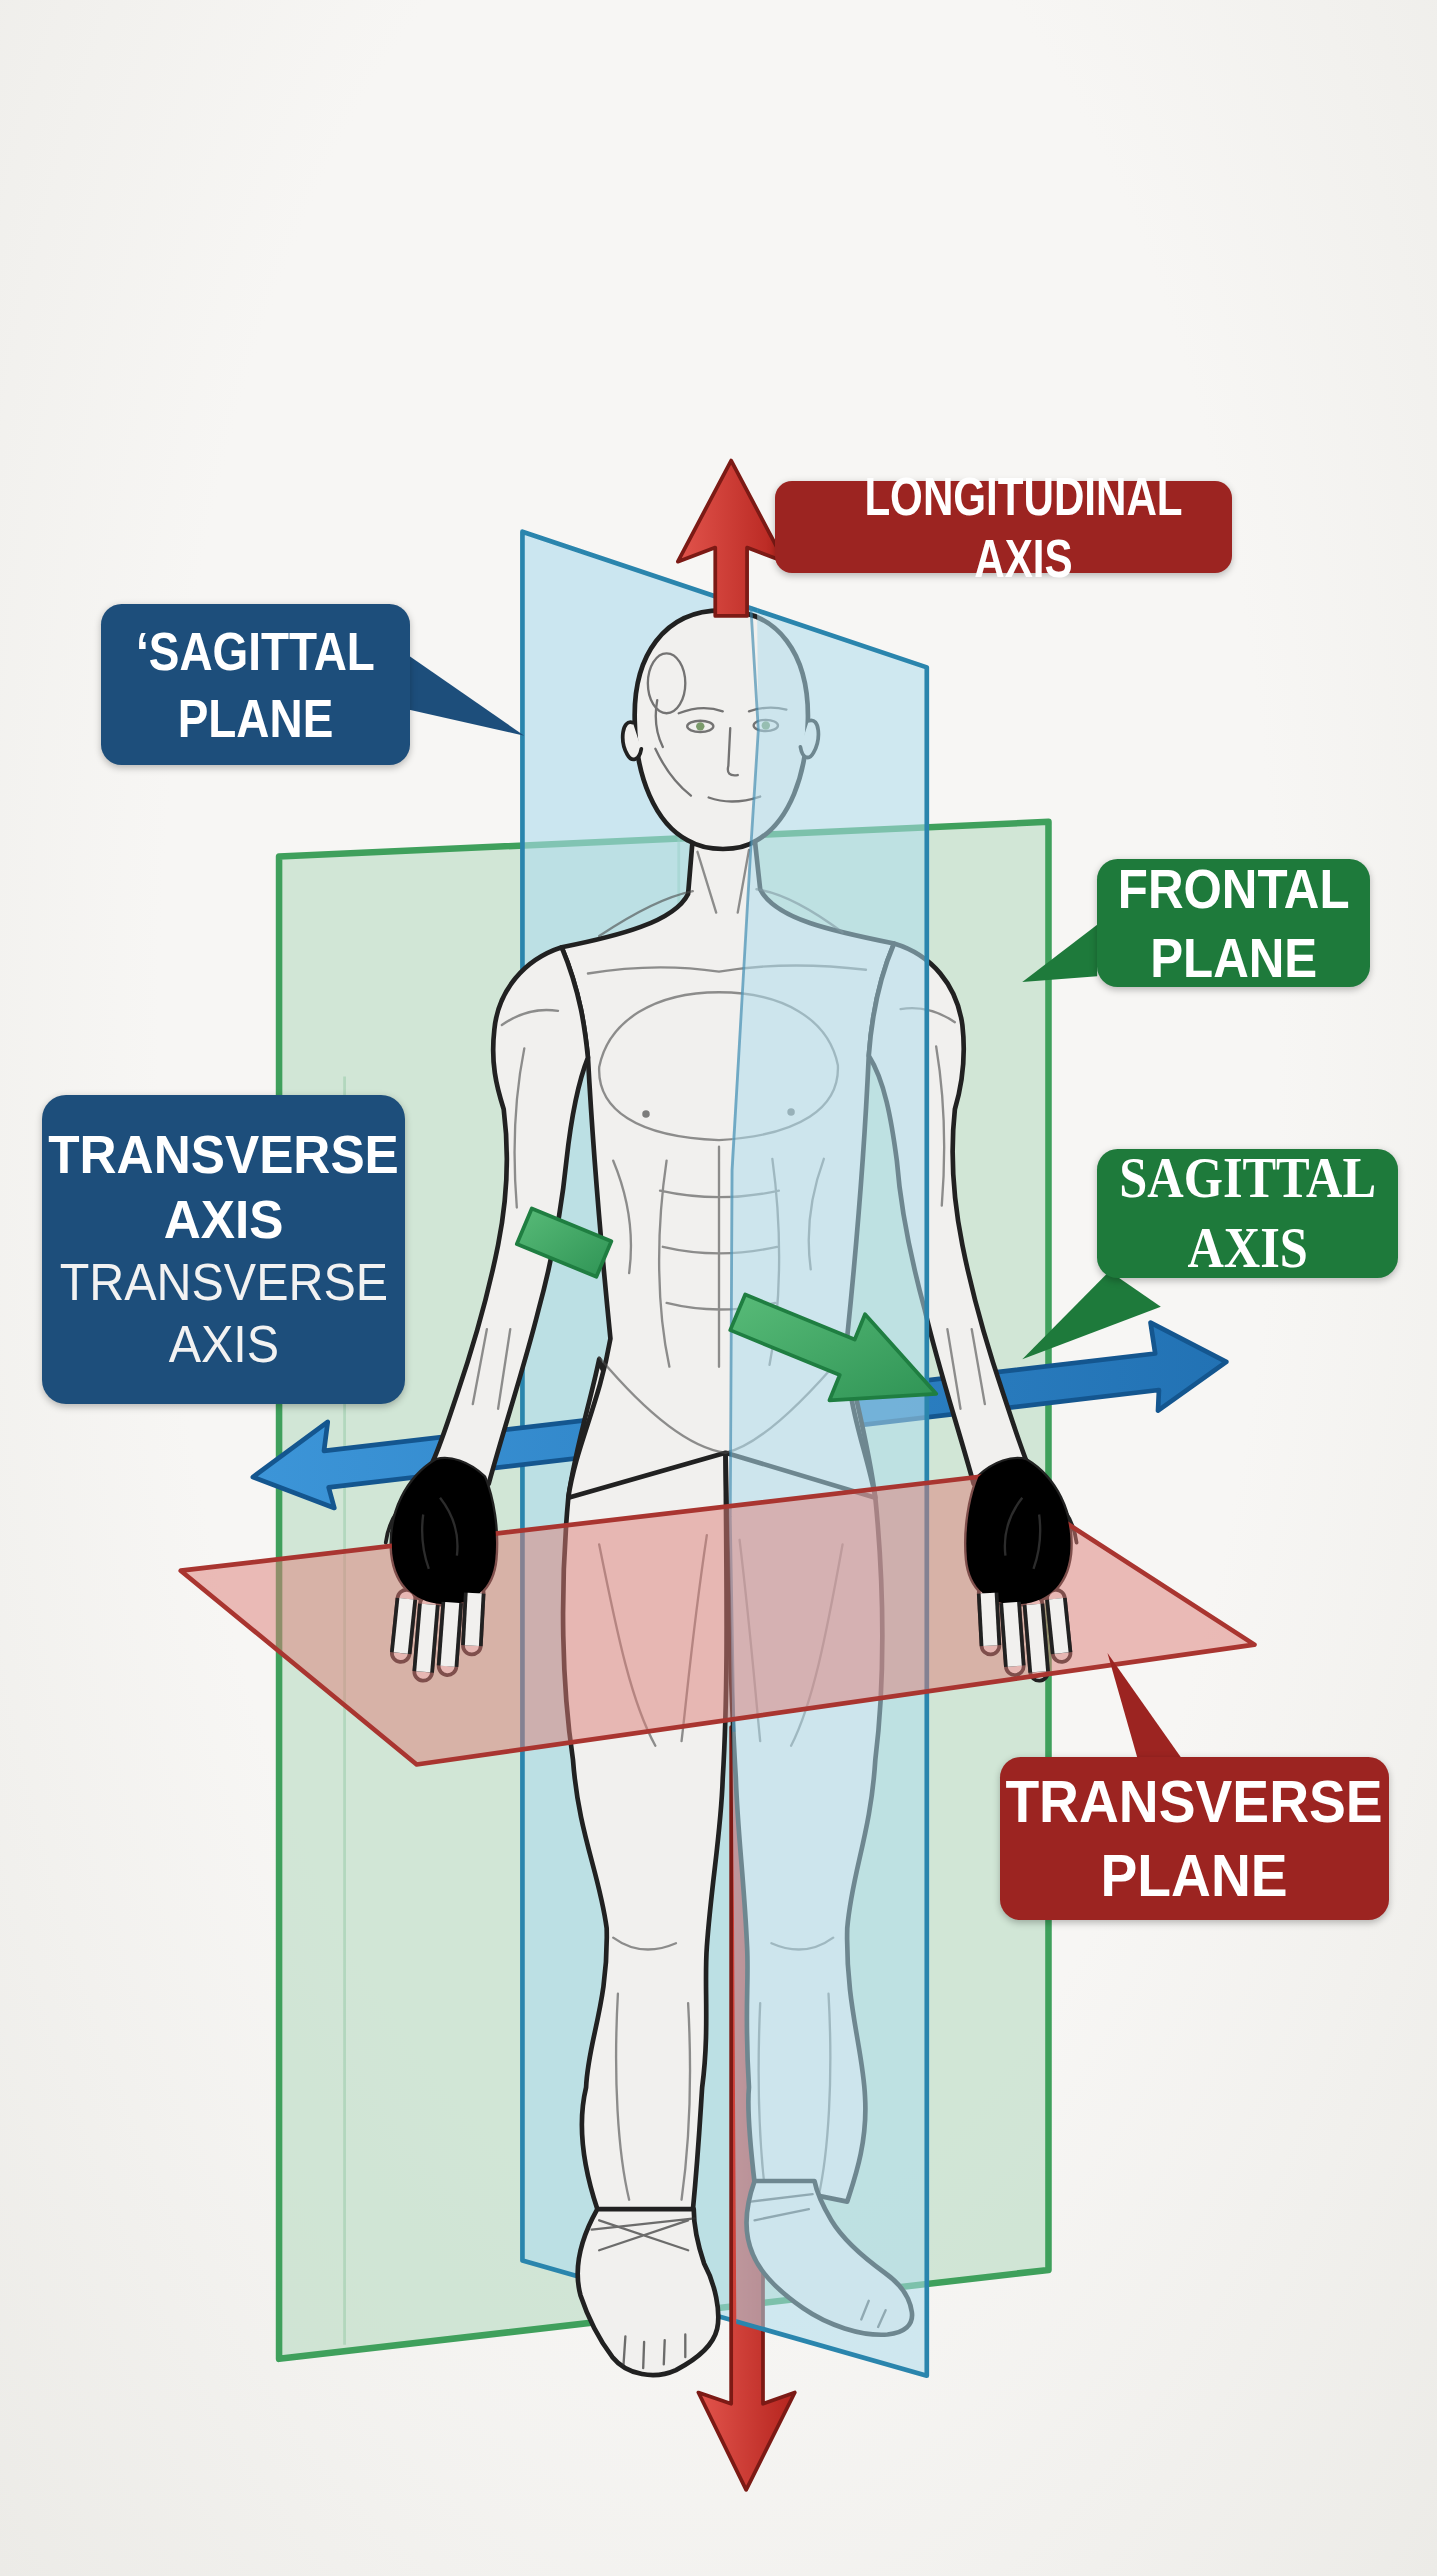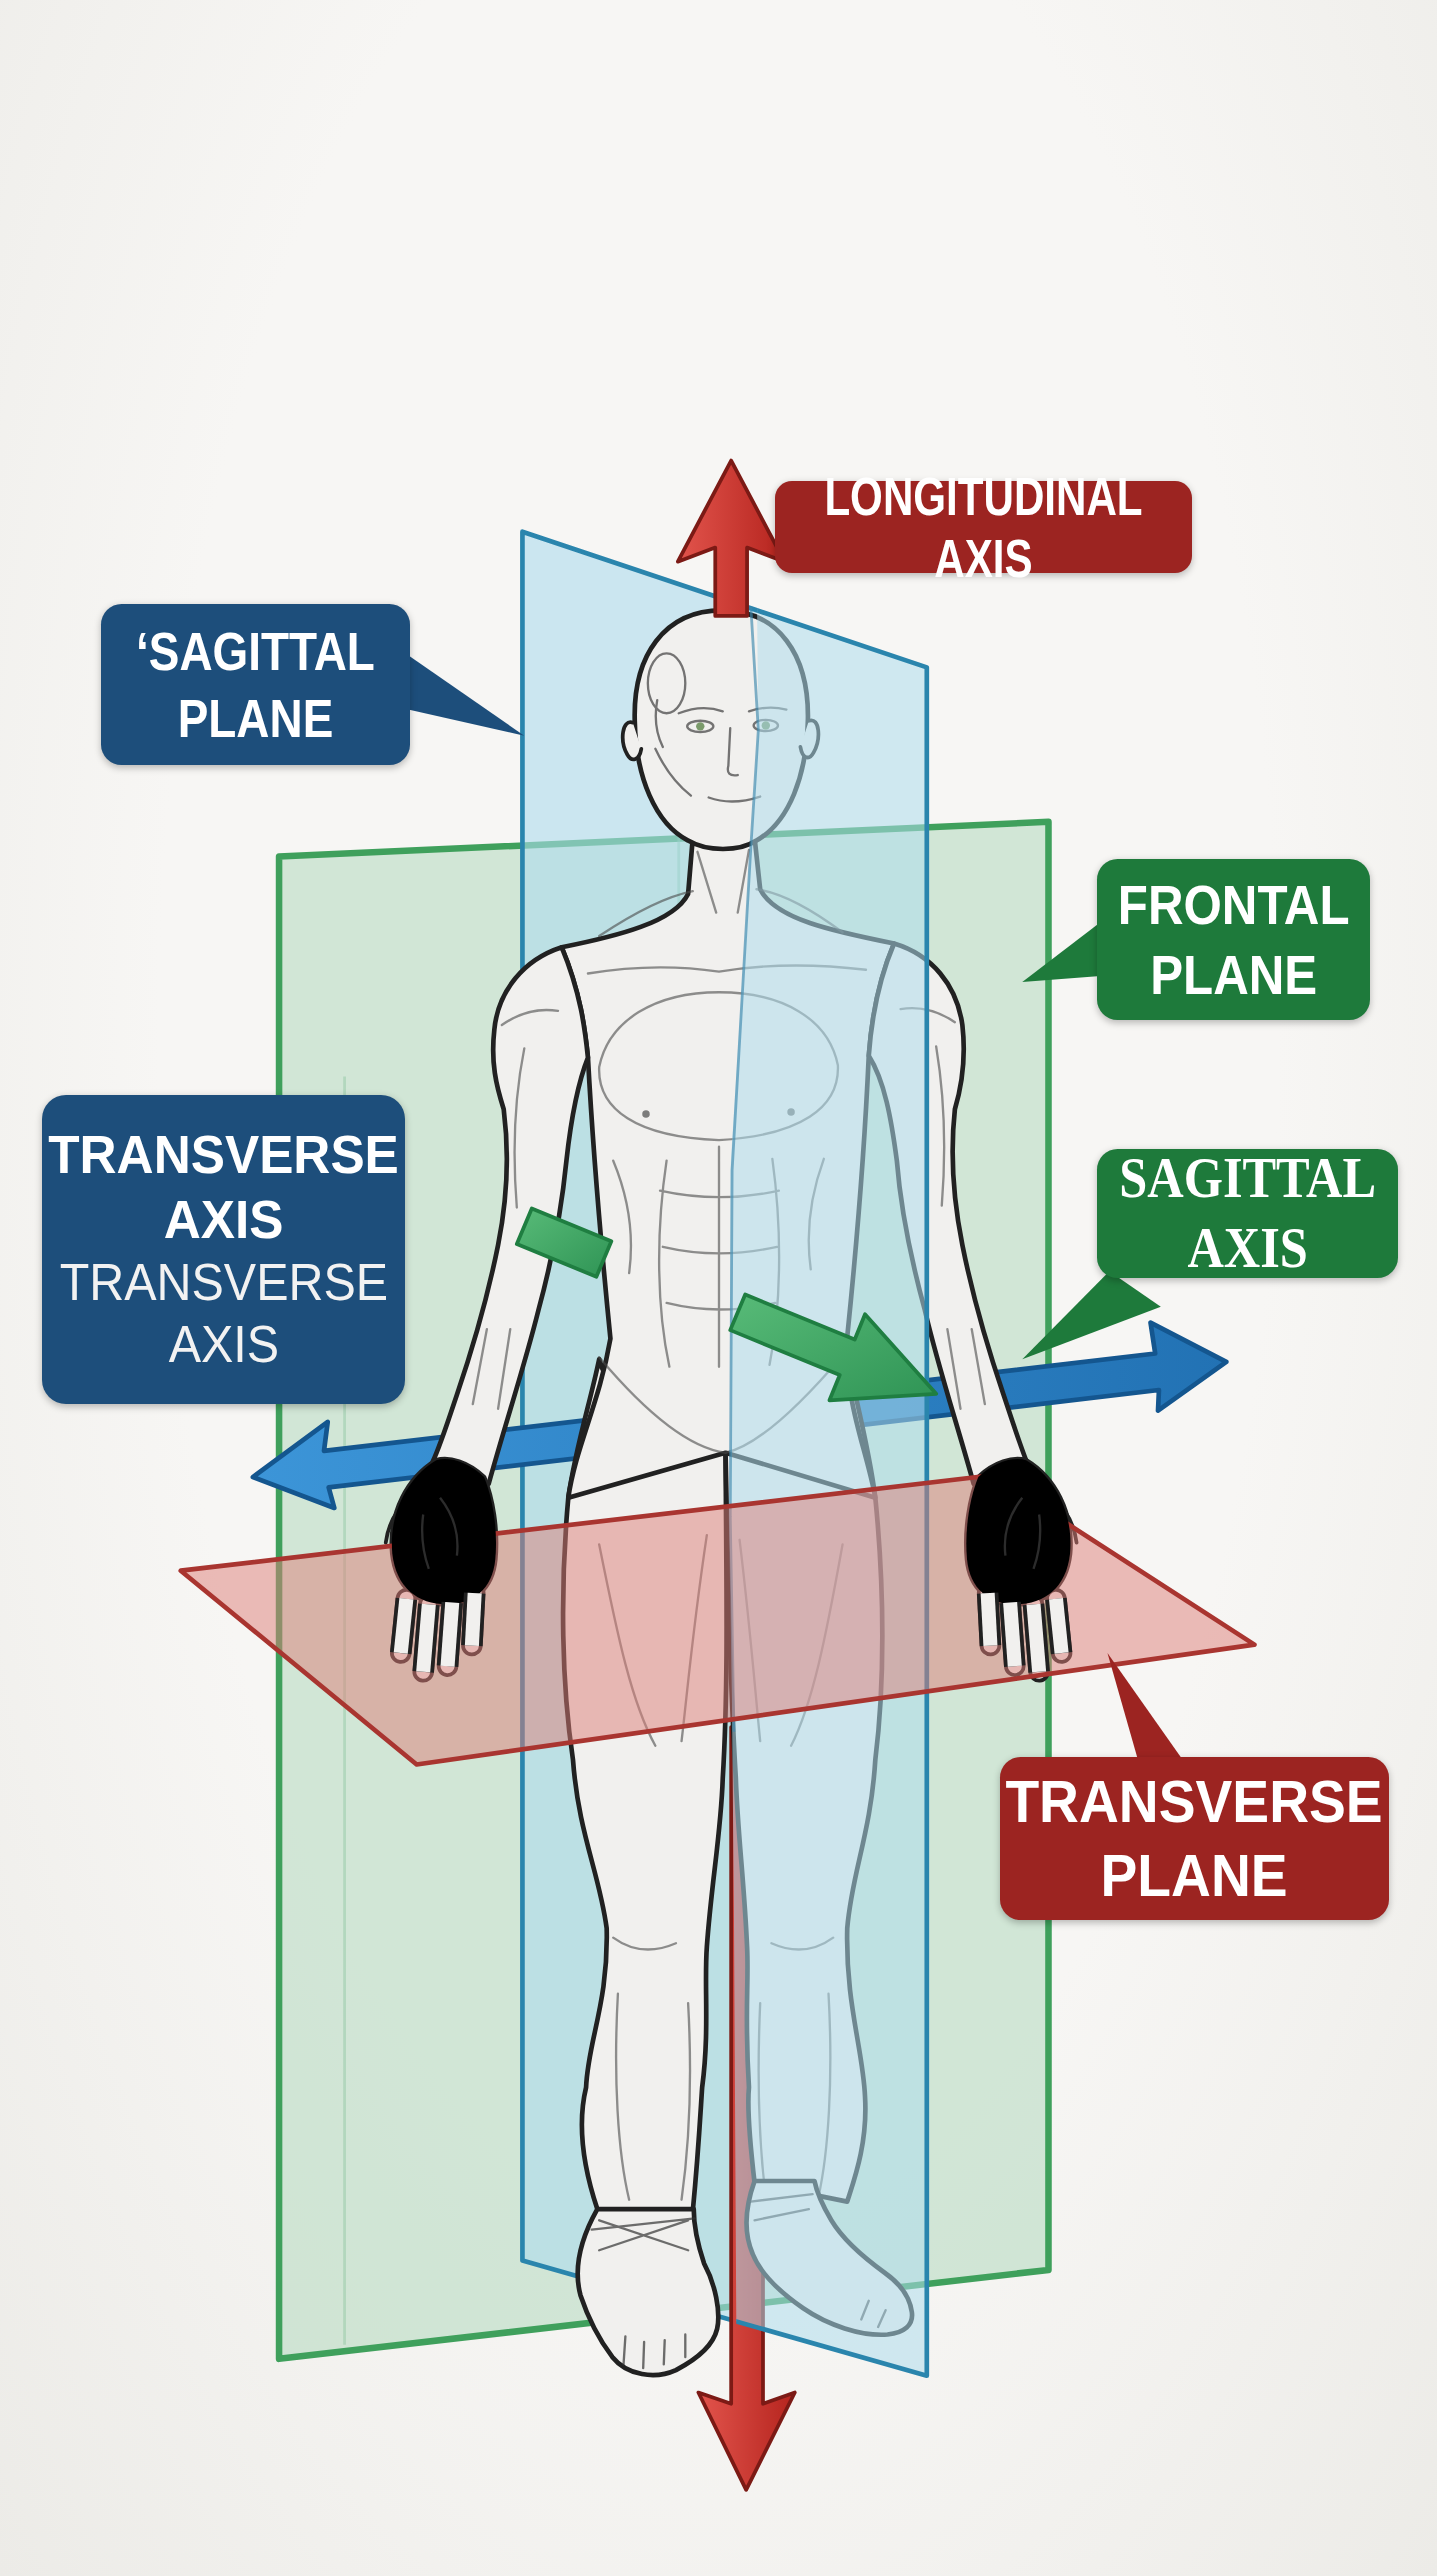--- a/index.html
+++ b/index.html
@@ -28,21 +28,21 @@
     display:flex;align-items:center;justify-content:center;
     color:#fff;font-weight:bold;
     box-shadow:0 5.6px 13px rgba(0,0,0,0.3);
   }
   .title-banner .cond{transform:scaleX(0.9);font-size:122px;line-height:1.08;letter-spacing:0.9px;text-align:center;}
 
   .lb-longitudinal{left:775px;top:481px;width:417px;height:92px;border-radius:17px;}
   .lb-longitudinal .cond{font-size:54px;transform:scaleX(0.78);}
   .lb-sagplane{left:101px;top:604px;width:309px;height:161px;}
   .lb-sagplane .cond{font-size:54px;line-height:1.24;transform:scaleX(0.85);}
-  .lb-frontal{left:1097px;top:859px;width:273px;height:161px;}
+  .lb-frontal{left:1097px;top:859px;width:273px;height:128px;}
   .lb-frontal .cond{font-size:56px;line-height:1.24;transform:scaleX(0.88);}
   .lb-transaxis{left:42px;top:1095px;width:363px;height:309px;border-radius:24px;}
   .lb-transaxis .bold-part{font-size:54px;line-height:1.2;font-weight:bold;transform:scaleX(0.95);}
   .lb-transaxis .reg-part{font-size:51px;line-height:1.22;font-weight:400;color:#f2f2f2;transform:scaleX(0.95);}
   .lb-sagaxis{left:1097px;top:1149px;width:301px;height:129px;font-family:Liberation Serif, serif;}
   .lb-sagaxis .cond{font-size:56px;line-height:1.24;transform:scaleX(0.9);}
   .lb-transplane{left:1000px;top:1757px;width:389px;height:163px;}
   .lb-transplane .cond{font-size:60px;line-height:1.22;transform:scaleX(0.92);}
 </style>
 </head>
@@ -234,21 +234,21 @@
 
     <g>
       <polygon points="436,700 436,758 560,786" fill="#1d4e7b"></polygon>
       <polygon points="1172,988 1172,1043 1092,1049" fill="#1e7a3b"></polygon>
       <polygon points="1185,1358 1240,1396 1092,1452" fill="#1e7a3b"></polygon>
       <polygon points="1215,1878 1262,1878 1183,1766" fill="#9c2421"></polygon>
     </g>
   </svg>
 
 
-  <div class="label-box lb-longitudinal" style="background: rgb(156, 36, 33);">
+  <div class="label-box lb-longitudinal" style="background: rgb(156, 36, 33); padding-left: 40px;">
     <span class="cond">LONGITUDINAL AXIS</span>
   </div>
 
   <div class="label-box lb-sagplane" style="background: rgb(29, 78, 123);">
     <span class="cond">‘SAGITTAL
 PLANE</span>
   </div>
 
   <div class="label-box lb-frontal" style="background: rgb(30, 122, 59);">
     <span class="cond">FRONTAL

